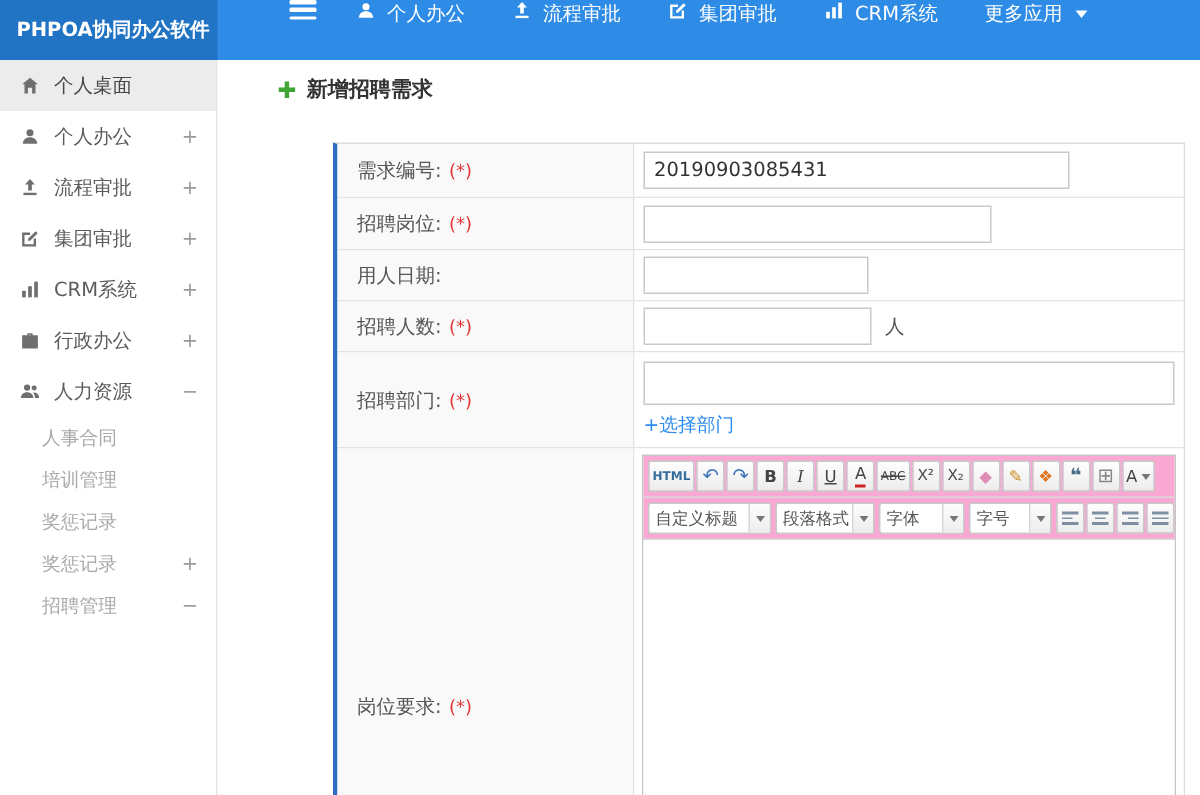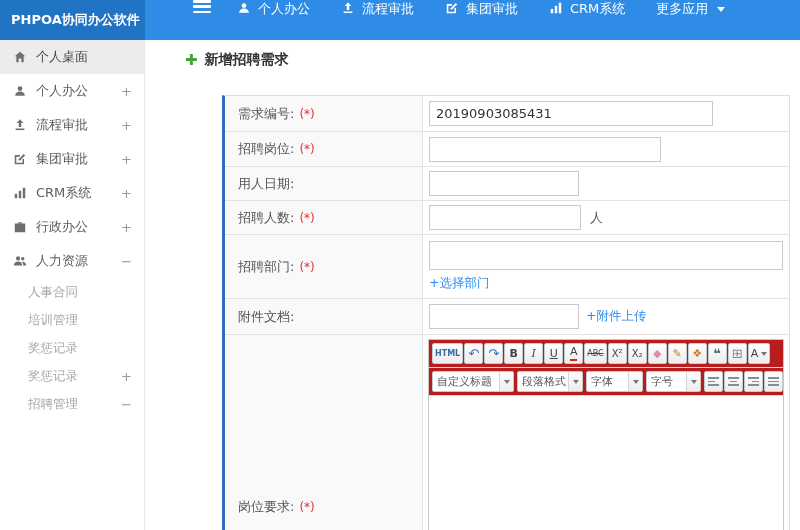--- a/index.html
+++ b/index.html
@@ -41,21 +41,21 @@
 .fvalue.col{flex-direction:column;align-items:flex-start;justify-content:center;gap:5px;padding:6px;}
 .req{color:#e53333;font-size:12px;}
 .txt{height:25px;border:1px solid #c9c9c9;padding:0 6px;font-size:13px;font-family:inherit;color:#333;background:#fff;}
 .link{color:#2d8cf0;font-size:12.5px;cursor:pointer;text-decoration:none;}
 .suffix{margin-left:9px;color:#555;}
 textarea.area{width:354px;height:44px;border:1px solid #c9c9c9;resize:none;font-family:inherit;font-size:13px;padding:4px;background:#fff;}
 
 
 .edcell{padding:4px 5px;align-items:flex-start;}
 .editor{width:100%;height:334px;border:1px solid #c6c6c6;display:flex;flex-direction:column;background:#fff;}
-.tbar{background:#b91c1c;border-bottom:1px solid #d9d9d9;display:flex;align-items:flex-end;padding:3px 3px;gap:1px;flex:none;flex-wrap:nowrap;}
+.tbar{background:#f9a8d4;border-bottom:1px solid #d9d9d9;display:flex;align-items:flex-end;padding:3px 3px;gap:1px;flex:none;flex-wrap:nowrap;}
 .tbtn{min-width:19px;height:21px;border:1px solid #c9c9c9;border-radius:2px;background:linear-gradient(#fefefe,#ececec);display:flex;align-items:center;justify-content:center;font-size:11px;color:#444;padding:0 2px;cursor:pointer;flex:none;}
 .b-html{font-size:8px;font-weight:bold;color:#356e9e;}
 .b-undo,.b-redo{color:#3b74b8;font-size:13px;}
 .b-bold{font-weight:bold;}
 .b-italic{font-style:italic;font-family:"DejaVu Serif","Liberation Serif",serif;}
 .b-underline{text-decoration:underline;}
 .b-acolor span{border-bottom:2px solid #cc2222;line-height:1.1;}
 .b-strike{text-decoration:line-through;font-size:8px;}
 .b-sup,.b-sub{font-size:10px;}
 .b-eraser{color:#df8cb5;}
@@ -273,29 +273,20 @@
         <div class="flabel">
           <span>招聘部门:</span>
           <span class="req">(*)</span>
         </div>
         <div class="fvalue col">
           <textarea class="area" style=""></textarea>
           <a class="link">+选择部门</a>
         </div>
       </div>
 
-      <div class="frow" style="height:36px;">
-        <div class="flabel">
-          <span>附件文档:</span>
-        </div>
-        <div class="fvalue">
-          <input class="txt" style="width: 150px;">
-          <a class="link" style="margin-left:7px;">+附件上传</a>
-        </div>
-      </div>
 
       <div class="frow" style="height:343px;border-bottom:none;">
         <div class="flabel">
           <span>岗位要求:</span>
           <span class="req">(*)</span>
         </div>
         <div class="fvalue edcell">
           <div class="editor">
 
             <div class="tbar">

